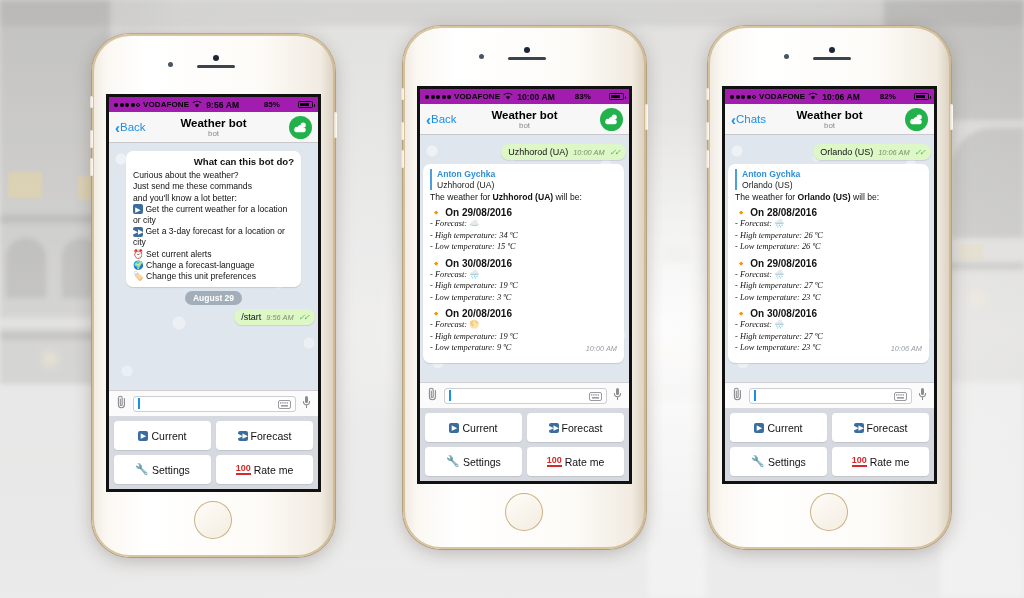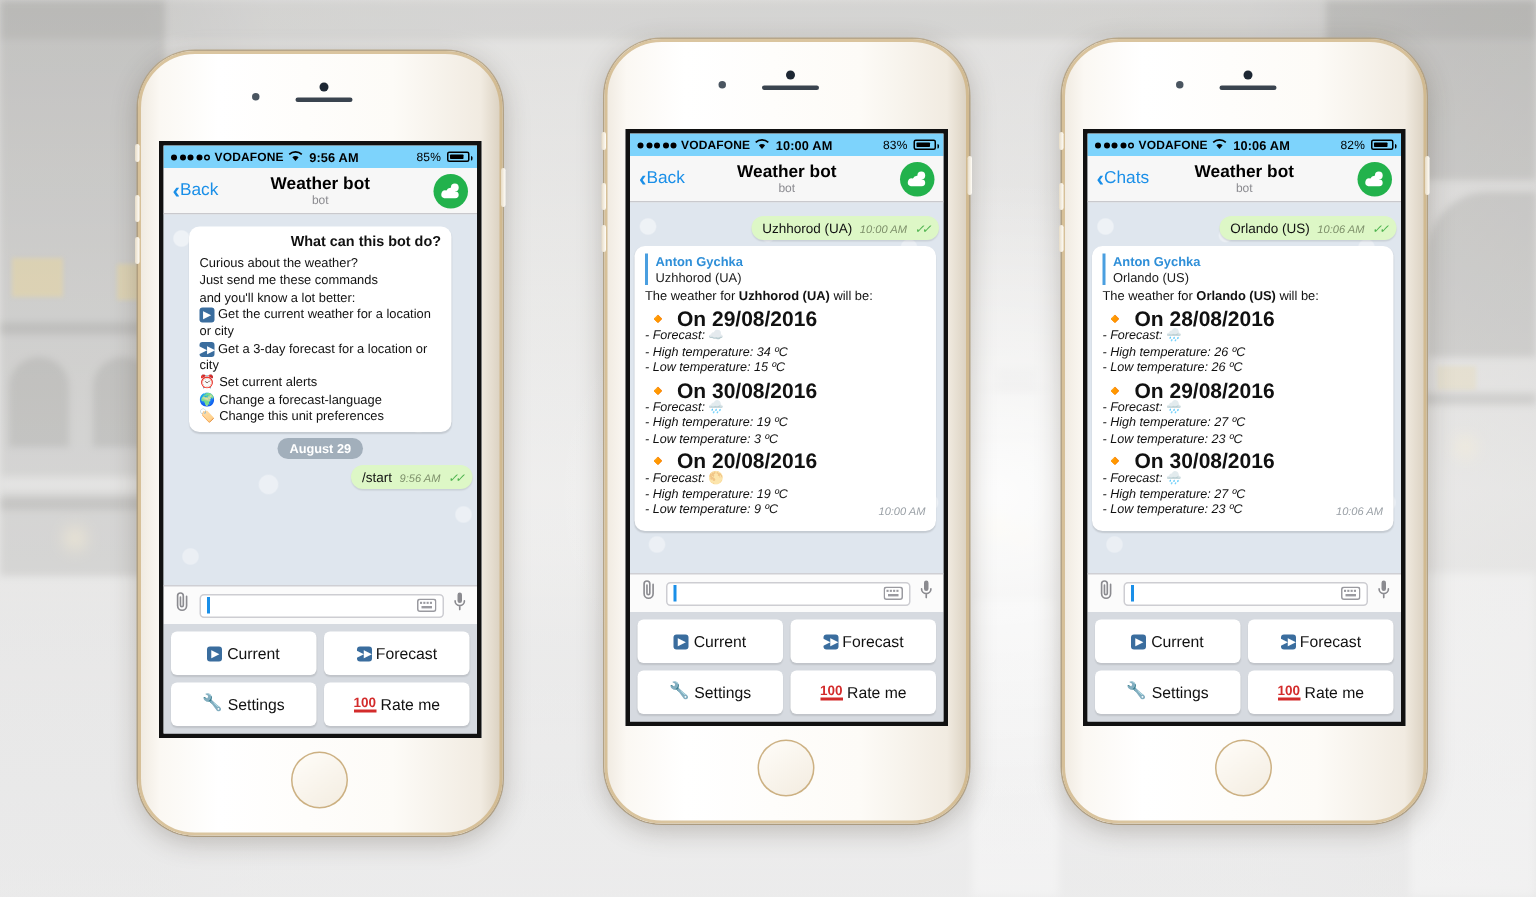--- a/index.html
+++ b/index.html
@@ -76,30 +76,30 @@
   
   .screen {
     position:absolute; left:14px; top:60px;
     width:215px; height:398px;
     background:#e9eef3; overflow:hidden;
     border:3px solid #111;
   }
 
   
   .statusbar{
-    height:15px; background:#7dd3fc; display:flex; align-items:center;
+    height:15px; background:#a21caf; display:flex; align-items:center;
     padding:0 5px; font-size:8.5px; color:#000; letter-spacing:.1px;
   }
   .dots{ display:flex; gap:1.5px; align-items:center; margin-right:3px; }
   .dots i{ width:4px;height:4px;border-radius:50%;background:#000;display:block; }
   .dots i.o{ background:transparent; border:1px solid #000; width:4px;height:4px; }
   .carrier{ font-size:8px; font-weight:bold; }
   .wifi{ margin:0 4px 0 3px; }
   .sbtime{ font-size:8.5px; font-weight:bold; }
-  .sbright{ margin-left:auto; display:flex; align-items:center; gap:4px; font-size:8px; font-weight:normal;}
+  .sbright{ margin-left:auto; display:flex; align-items:center; gap:18px; font-size:8px; font-weight:bold;}
   .batt{ width:15px;height:7.5px;border:1px solid #000;border-radius:1.5px; position:relative; padding:1px; }
   .batt span{ display:block;height:100%;background:#000;border-radius:.5px; }
   .batt::after{ content:""; position:absolute; right:-3px; top:2px; width:1.5px;height:3px;background:#000;border-radius:0 1px 1px 0;}
 
   
   .navbar{
     height:31px; background:#f7f7f7; border-bottom:1px solid #c9c9cd;
     display:flex; align-items:center; padding:0 6px; position:relative;
   }
   .backbtn{ display:flex; align-items:center; color:#1a8fe8; font-size:11.5px; gap:1px; cursor:pointer;}
@@ -152,23 +152,23 @@
 
   .bot-title{ text-align:right; font-weight:bold; font-size:9.6px; margin-bottom:3px;}
   .emoji{ font-size:8.6px; }
 
   .reply-quote{ border-left:2px solid #4a9fe0; padding-left:5px; margin-bottom:2px; }
   .reply-name{ color:#2f8fd8; font-weight:bold; font-size:8.6px; line-height:10.5px;}
   .reply-text{ color:#1a1a1a; font-size:8.6px; line-height:10.5px;}
   .fc-head{ font-size:8.6px; margin:2px 0 4px;}
   .fc-head b{ font-weight:bold;}
   .fc-block{ margin-bottom:5px; }
-  .fc-date{ font-size:14px; font-weight:bold; }
+  .fc-date{ font-size:10px; font-weight:bold; }
   .fc-row{ font-size:8.4px; line-height:10.4px; }
-  .fc-row i{ font-style:italic; }
+  .fc-row i{ font-style:italic;font-family:Liberation Serif, serif; }
   .bub-time{ float:right; color:#9aa0a6; font-size:7.4px; font-style:italic; margin-top:2px;}
 
   .bubble-out{
     margin:4px 2px 0 auto; width:max-content; max-width:84%;
     background:#ddf7c6; border-radius:9px; padding:3px 7px;
     display:flex; align-items:baseline; gap:5px;
     box-shadow:0 1px 1px rgba(0,0,0,.10);
   }
   .bubble-out .txt{ font-size:9px; color:#111; }
   .bubble-out .tm{ font-size:7.4px; font-style:italic; color:#7d8f6a; }

